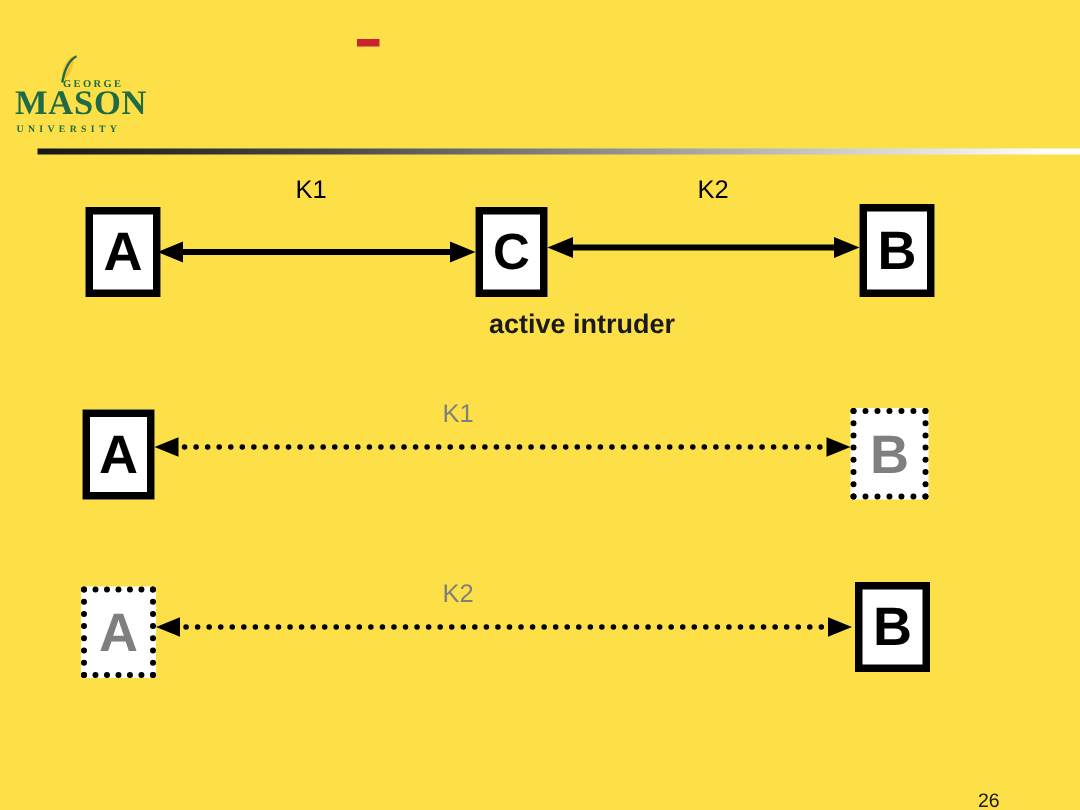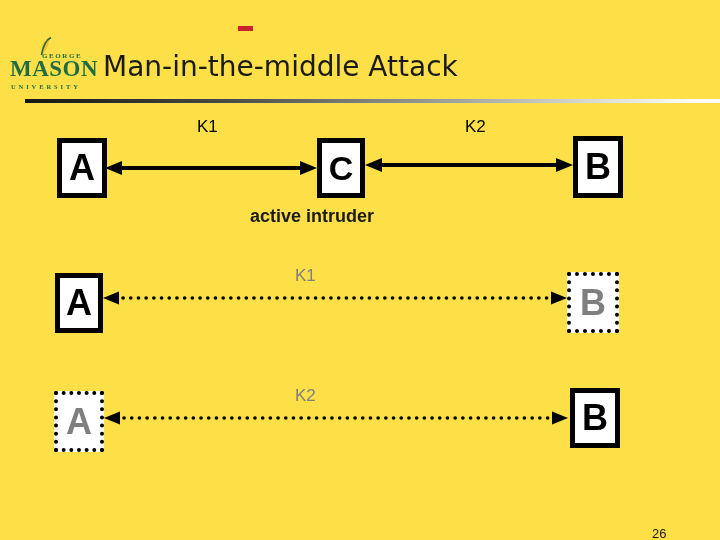--- a/index.html
+++ b/index.html
@@ -56,21 +56,21 @@
   .node.dotted { border: 4px dotted #000; }
   .node.gray   { color: #7f7f7f; }
   .key-label {
     position: absolute;
     font-size: 17px; font-weight: normal; color: #000;
     font-family: "Liberation Sans", sans-serif;
   }
   .key-label.gray { color: #7f7f7f; }
   .caption {
     position: absolute; left: 250px; top: 206px; width: 200px;
-    text-align: left; font-size: 18px; font-weight: bold; color: #1a1a1a;
+    text-align: right; font-size: 18px; font-weight: bold; color: #1a1a1a;
   }
   .arrow { position: absolute; display: block; }
   .page-number {
     position: absolute; left: 652px; top: 526px;
     font-size: 13px; color: #1a1a1a;
   }
 </style>
 </head>
 <body>
 
@@ -81,21 +81,20 @@
   <div class="logo">
     <svg class="logo-feather" width="26" height="20" viewBox="0 0 26 20">
       <path d="M15 1 C 10 4, 6.5 9, 7.5 19 C 12.5 14, 16 8, 15 1 Z" stroke="none" fill="#f7c331"></path>
       <path d="M7.5 19 C 9 10, 12 4, 17 1.5" fill="none" stroke-width="1.6" stroke="#1e6b46"></path>
     </svg>
     <div class="logo-george">GEORGE</div>
     <div class="logo-mason">MASON</div>
     <div class="logo-university">UNIVERSITY</div>
   </div>
 
-  <h1 class="title">Man-in-the-middle Attack</h1>
   <div class="divider"></div>
 
   <div class="node solid" style="left:57px; top:138px; width:50px; height:60px;">A</div>
 
   <div class="key-label" style="left:197px; top:117px;">K1</div>
 
   <svg class="arrow" style="left:105px; top:158px;" width="212" height="20" viewBox="0 0 212 20">
     <line x1="13" y1="10" x2="199" y2="10" stroke="#000" stroke-width="4"></line>
     <polygon points="0,10 17,3 17,17" fill="#000"></polygon>
     <polygon points="212,10 195,3 195,17" fill="#000"></polygon>

